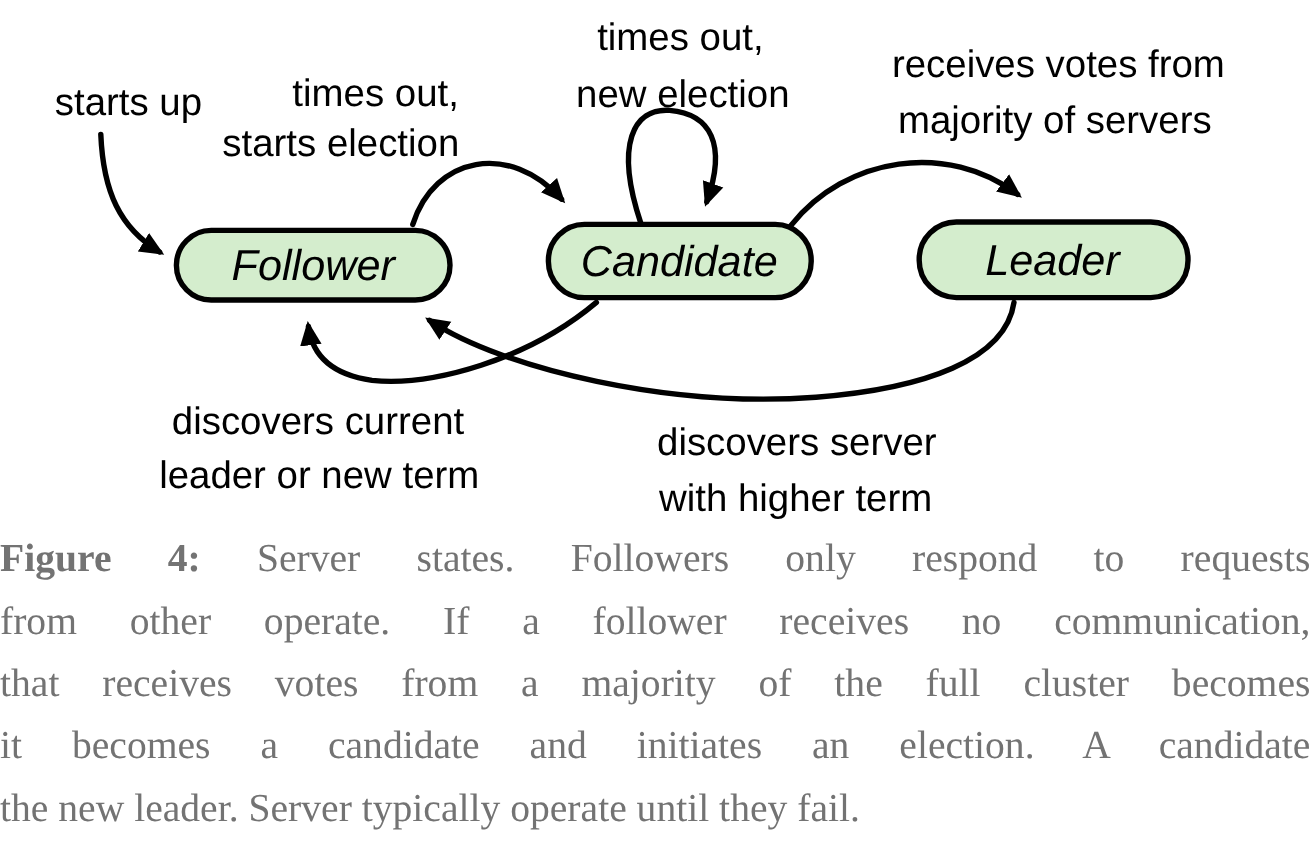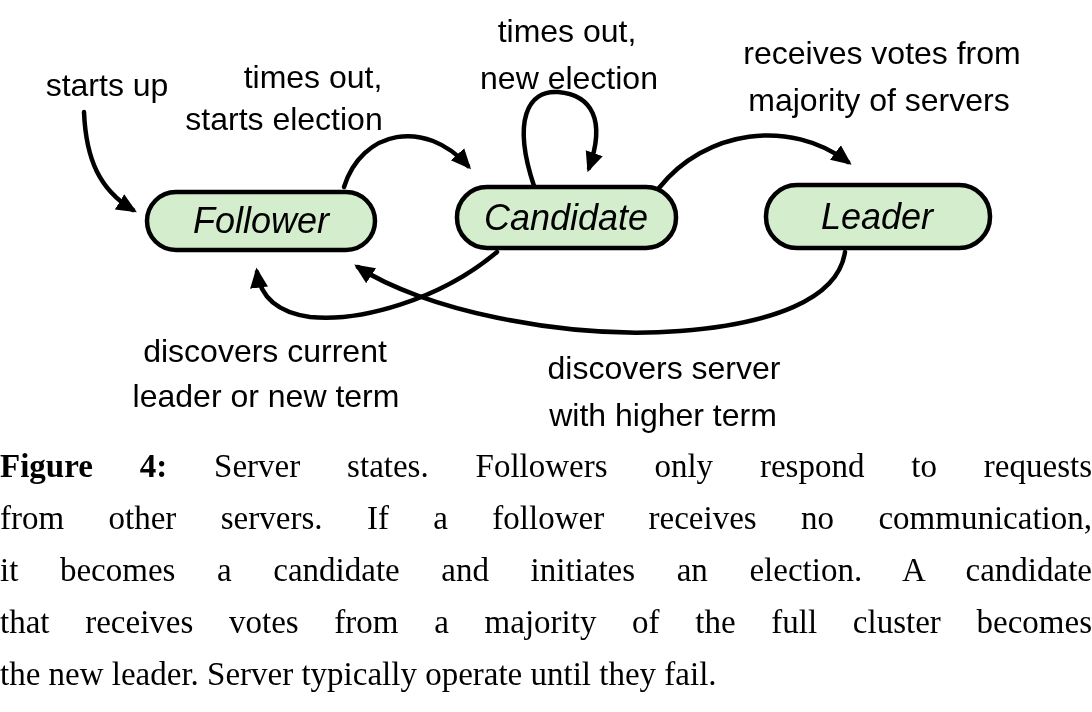--- a/index.html
+++ b/index.html
@@ -38,21 +38,21 @@
     stroke-width: 4.5;
   }
   .caption {
     position: absolute;
     left: 0;
     top: 440px;
     width: 1092px;
     font-family: "Liberation Serif", serif;
     font-size: 33px;
     line-height: 52px;
-    color: #000000;
+    color: #737373;
   }
   .cap-line {
     width: 1092px;
     white-space: nowrap;
   }
   .cap-just {
     text-align: justify;
     text-align-last: justify;
     white-space: normal;
   }
@@ -97,19 +97,19 @@
 
     <text x="265" y="362" text-anchor="middle">discovers current</text>
     <text x="266" y="407" text-anchor="middle">leader or new term</text>
 
     <text x="664" y="379" text-anchor="middle">discovers server</text>
     <text x="663" y="426" text-anchor="middle">with higher term</text>
   </svg>
 
   <div class="caption">
     <div class="cap-line cap-just"><strong>Figure 4:</strong><span> Server states. Followers only respond to requests</span></div>
-    <div class="cap-line cap-just">from other servers. If a follower receives no communication,</div>
+    <div class="cap-line cap-just">from other operate. If a follower receives no communication,</div>
+    <div class="cap-line cap-just">that receives votes from a majority of the full cluster becomes</div>
     <div class="cap-line cap-just">it becomes a candidate and initiates an election. A candidate</div>
-    <div class="cap-line cap-just">that receives votes from a majority of the full cluster becomes</div>
     <div class="cap-line">the new leader. Server typically operate until they fail.</div>
   </div>
 
 </div>
 
 </body></html>

